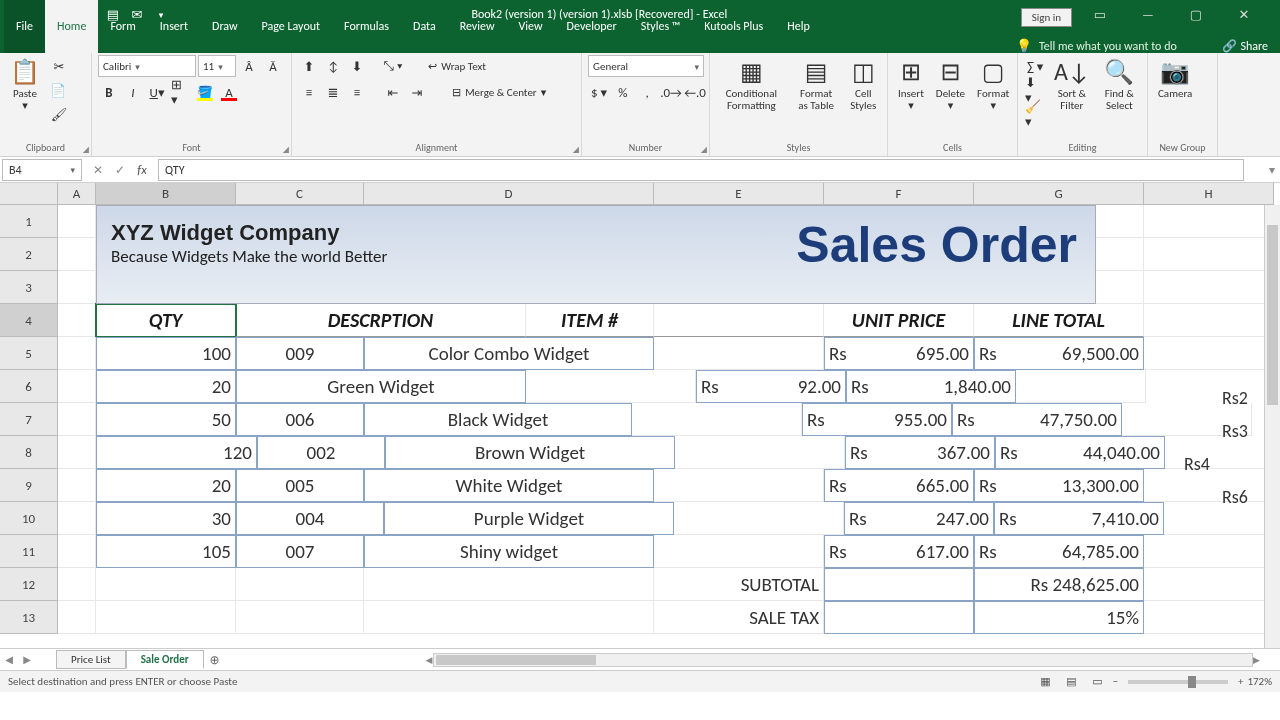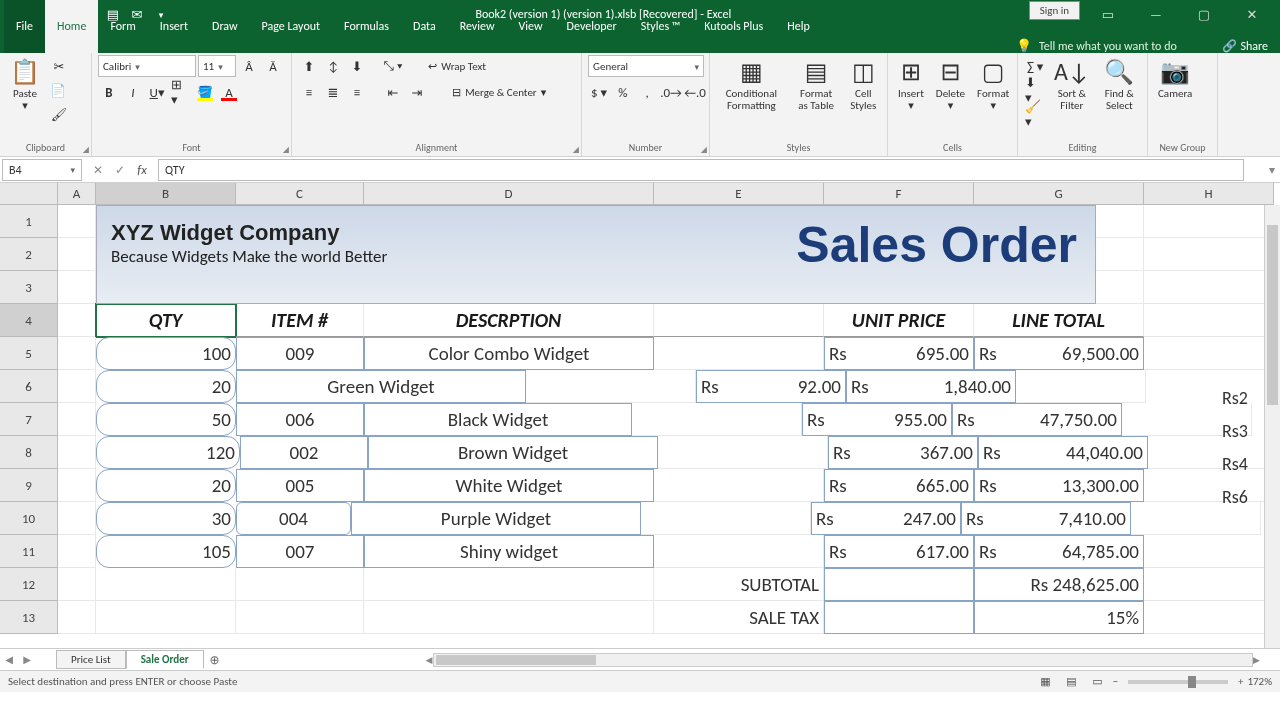--- a/index.html
+++ b/index.html
@@ -3,21 +3,21 @@
 <meta charset="utf-8">
 <style>
 * { box-sizing: border-box; margin: 0; padding: 0; font-family: 'Segoe UI', Calibri, sans-serif; }
 body { width: 1280px; height: 720px; overflow: hidden; background: #fff; font-size: 12px; color: #333; }
 
 
 .titlebar { background: #0c6330; height: 28px; display: flex; align-items: center; color: #fff; }
 .qat { display: flex; gap: 2px; padding: 0 6px; }
 .qat-btn { width: 22px; height: 22px; display: flex; align-items: center; justify-content: center; cursor: pointer; font-size: 13px; color: #fff; }
 .title-center { flex: 1; text-align: center; font-size: 12px; }
-.title-right { display: flex; align-items: flex-start; gap: 8px; padding-right: 8px; }
+.title-right { display: flex; align-items: flex-end; gap: 8px; padding-right: 16px; }
 .signin { background: #f2f2f2; color: #444; padding: 2px 10px; font-size: 11px; border: 1px solid #888; }
 .win-btn { width: 40px; height: 26px; display: flex; align-items: center; justify-content: center; color: #ddd; font-size: 13px; }
 
 
 .tabs { background: #0c6330; height: 25px; display: flex; align-items: flex-end; padding-left: 4px; color: #fff; }
 .tab { padding: 20px 12px; font-size: 12px; cursor: pointer; }
 .tab.file { background: #0a5228; }
 .tab.active { background: #f3f3f3; color: #217346; }
 .tabs-right { margin-left: auto; display: flex; align-items: center; gap: 6px; padding-right: 12px; }
 .lightbulb { font-size: 13px; }
@@ -64,21 +64,21 @@
 .vscroll { position: absolute; right: 0; top: 22px; width: 16px; bottom: 0; background: #f0f0f0; border-left: 1px solid #ccc; }
 .vthumb { position: absolute; left: 2px; right: 2px; top: 20px; height: 180px; background: #c8c8c8; }
 
 .banner { position: absolute; left: 96px; top: 22px; width: 1000px; height: 99px; background: linear-gradient(180deg, #cdd8e8 0%, #e8edf3 100%); border: 1px solid #aab; }
 .banner .company { font-family: 'Franklin Gothic', sans-serif; font-weight: bold; font-size: 22px; padding: 14px 0 0 14px; color: #222; }
 .banner .tagline { font-family: Calibri; font-size: 17px; padding: 0 0 0 14px; color: #222; }
 .banner .bigtitle { position: absolute; right: 18px; top: 10px; font-family: Verdana, sans-serif; font-weight: bold; font-size: 50px; color: #1c3d7a; }
 
 .th { font-family: Calibri; font-style: italic; font-weight: bold; font-size: 20px; color: #1a1a1a; text-align: center; border-bottom: 1px solid #999 !important; }
 .bcell { border: 1px solid #8aa4c6; font-size: 19px; }
-.num-r { justify-content: flex-end; border-radius: 13px; }
+.num-r { justify-content: flex-end; }
 .num-c { justify-content: center; }
 .money { display: flex; justify-content: space-between; width: 100%; }
 .money .cur { }
 .money .val { }
 .subtot-lbl { font-size: 19px; justify-content: flex-end; }
 .subtot-val { font-size: 19px; justify-content: flex-end; }
 
 .overflow-cell { position: absolute; font-size: 18px; }
 
 
@@ -371,22 +371,22 @@
         <div class="cell " style="width: 128px;"></div>
         <div class="cell " style="width: 290px;"></div>
         <div class="cell " style="width: 170px;"></div>
         <div class="cell " style="width: 150px;"></div>
         <div class="cell " style="width: 170px;"></div>
         <div class="cell " style="width: 130px;"></div>
       </div>
       <div class="cellrow">
         <div class="cell " style="width: 38px;"></div>
         <div class="cell th num-c" style="width: 140px; outline: rgb(33, 115, 70) solid 2px; outline-offset: -1px;">QTY</div>
+        <div class="cell th num-c" style="width: 290px;">DESCRPTION</div>
         <div class="cell th num-c" style="width: 128px;">ITEM #</div>
-        <div class="cell th num-c" style="width: 290px;">DESCRPTION</div>
         <div class="cell th" style="width: 170px;"></div>
         <div class="cell th num-c" style="width: 150px;">UNIT PRICE</div>
         <div class="cell th num-c" style="width: 170px;">LINE TOTAL</div>
         <div class="cell " style="width: 130px;"></div>
       </div>
       <div class="cellrow">
         <div class="cell " style="width: 38px;"></div>
         <div class="cell bcell num-r" style="width: 140px;">100</div>
         <div class="cell bcell num-c" style="width: 128px;">009</div>
         <div class="cell bcell num-c" style="width: 290px;">Color Combo Widget</div>
@@ -439,21 +439,21 @@
         <div class="cell bcell" style="width: 170px;">
           <span class="money">
             <span class="cur">Rs</span>
             <span class="val">47,750.00</span>
           </span>
         </div>
         <div class="cell " style="width: 130px;"></div>
       </div>
       <div class="cellrow">
         <div class="cell " style="width: 38px;"></div>
-        <div class="cell bcell num-r" style="width: 144px;">120</div>
+        <div class="cell bcell num-r" style="width: 161px;">120</div>
         <div class="cell bcell num-c" style="width: 128px;">002</div>
         <div class="cell bcell num-c" style="width: 290px;">Brown Widget</div>
         <div class="cell " style="width: 170px;"></div>
         <div class="cell bcell" style="width: 150px;">
           <span class="money">
             <span class="cur">Rs</span>
             <span class="val">367.00</span>
           </span>
         </div>
         <div class="cell bcell" style="width: 170px;">
@@ -480,21 +480,21 @@
           <span class="money">
             <span class="cur">Rs</span>
             <span class="val">13,300.00</span>
           </span>
         </div>
         <div class="cell " style="width: 130px;"></div>
       </div>
       <div class="cellrow">
         <div class="cell " style="width: 38px;"></div>
         <div class="cell bcell num-r" style="width: 140px;">30</div>
-        <div class="cell bcell num-c" style="width: 115px; border-radius: 6px;">004</div>
+        <div class="cell bcell num-c" style="width: 148px;">004</div>
         <div class="cell bcell num-c" style="width: 290px;">Purple Widget</div>
         <div class="cell " style="width: 170px;"></div>
         <div class="cell bcell" style="width: 150px;">
           <span class="money">
             <span class="cur">Rs</span>
             <span class="val">247.00</span>
           </span>
         </div>
         <div class="cell bcell" style="width: 170px;">
           <span class="money">
@@ -547,21 +547,21 @@
     </div>
 
   <div class="banner">
     <div class="company">XYZ Widget Company</div>
     <div class="tagline">Because Widgets Make the world Better</div>
     <div class="bigtitle">Sales Order</div>
   </div>
 
   <div class="overflow-cell" style="left:1222px; top:204px;">Rs2</div>
   <div class="overflow-cell" style="left:1222px; top:237px;">Rs3</div>
-  <div class="overflow-cell" style="left:1222px; top:270px;">Rs4</div>
+  <div class="overflow-cell" style="left:1184px; top:270px;">Rs4</div>
   <div class="overflow-cell" style="left:1222px; top:303px;">Rs6</div>
 
   <div class="vscroll">
       <div class="vthumb"></div>
     </div>
 </div>
 
 <div class="sheetbar">
   <div class="nav-btn">◀</div>
   <div class="nav-btn">▶</div>

